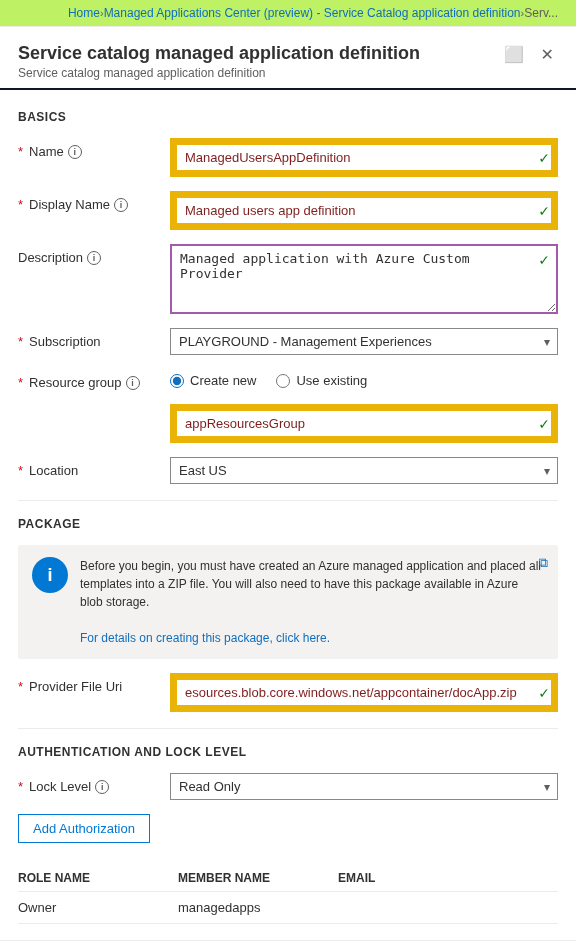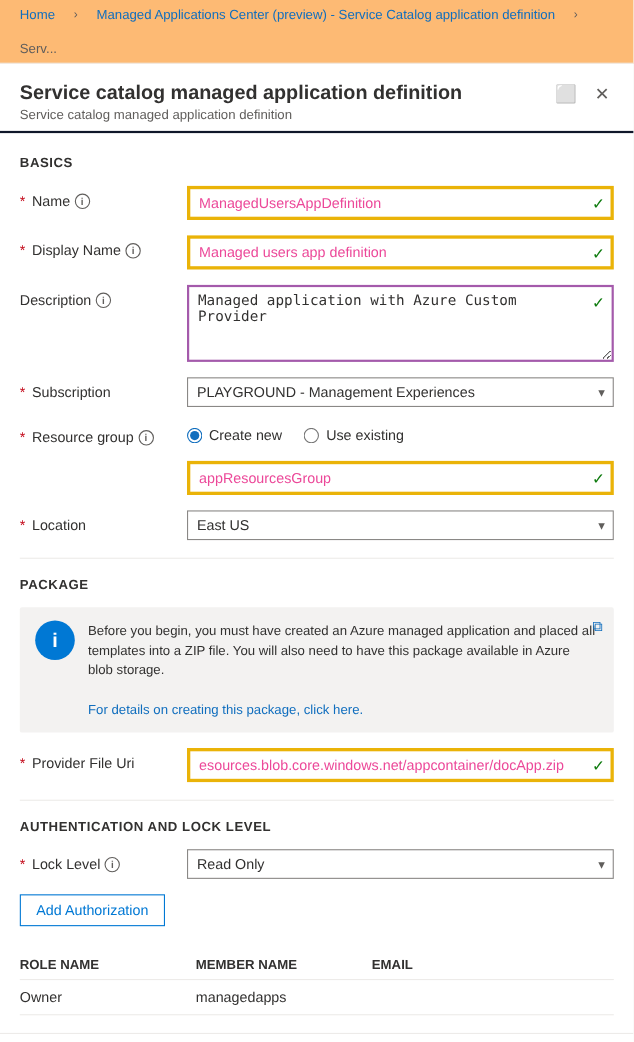--- a/index.html
+++ b/index.html
@@ -4,29 +4,30 @@
   <style>
     * { box-sizing: border-box; margin: 0; padding: 0; }
     body {
       font-family: 'Segoe UI', Arial, sans-serif;
       font-size: 13px;
       background: #f3f2f1;
       width: 576px;
       min-height: 947px;
     }
     .breadcrumb-bar {
-      background: #fdba74;
+      background: #bef264;
       padding: 6px 18px;
       display: flex;
       align-items: center;
-      gap: 17px;
+      gap: 0;
       font-size: 12px;
       color: #106ebe;
       border-bottom: 1px solid #edebe9;
       flex-wrap: wrap;
+      justify-content: flex-end;
     }
     .breadcrumb-sep {
       color: #605e5c;
       font-size: 11px;
     }
     .breadcrumb-item {
       color: #106ebe;
       cursor: pointer;
     }
     .breadcrumb-item.current {
@@ -120,23 +121,23 @@
       flex-direction: column;
     }
     .input-with-check {
       position: relative;
       display: flex;
       align-items: center;
     }
     .text-input {
       width: 100%;
       padding: 5px 28px 5px 8px;
-      border: 3px solid #eab308;
-      font-size: 13px;
-      color: #ec4899;
+      border: 7px solid #eab308;
+      font-size: 13px;
+      color: #7f1d1d;
       outline: none;
     }
     .textarea-input {
       width: 100%;
       padding: 5px 28px 5px 8px;
       border: 1px solid #8a8886;
       font-size: 13px;
       color: #323130;
       outline: none;
       resize: vertical;

